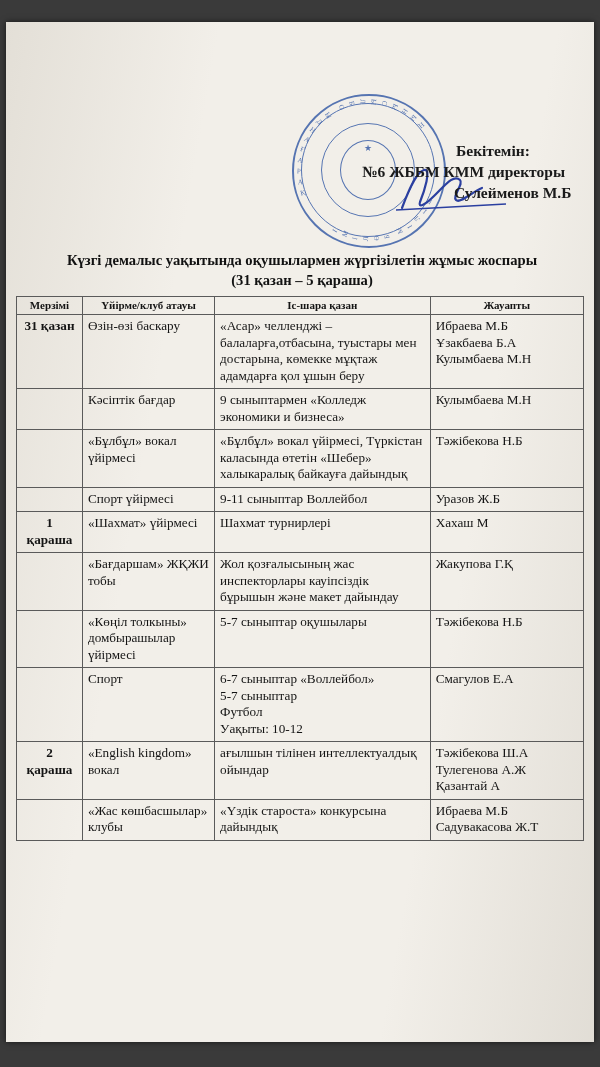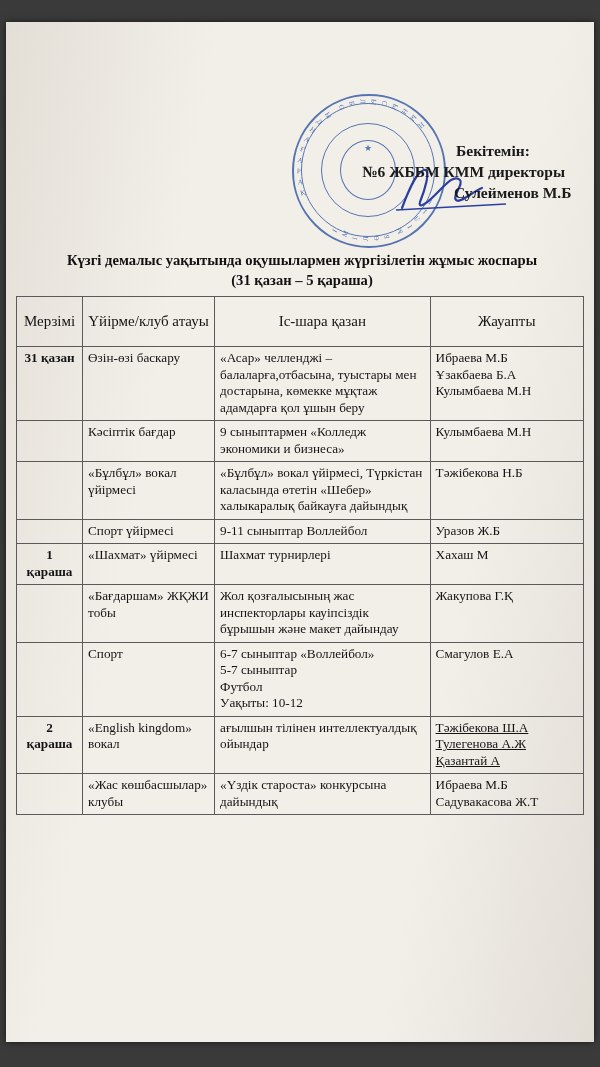--- a/index.html
+++ b/index.html
@@ -142,23 +142,23 @@
     color: #141414;
   }
   table.plan th, table.plan td {
     border: 1px solid #5a5a5a;
     vertical-align: top;
     padding: 3px 5px 4px 5px;
     line-height: 16.5px;
   }
   table.plan th {
     text-align: center;
-    font-weight: normal;
-    font-size: 15px;
-    padding: 16px 3px;
+    font-weight: bold;
+    font-size: 11px;
+    padding: 0 3px;
     line-height: 17px;
   }
   td.date-cell {
     text-align: center;
     font-weight: bold;
     width: 56px;
   }
   td.club-cell { width: 125px; }
   td.event-cell { width: 215px; }
   td.resp-cell { width: 150px; }
@@ -270,32 +270,38 @@
             <td class="resp-cell" style="white-space: pre-line;">Хахаш М</td>
           </tr>
           <tr>
             <td class="date-cell"></td>
             <td class="club-cell">«Бағдаршам» ЖҚЖИ тобы</td>
             <td class="event-cell" style="white-space: pre-line;">Жол қозғалысының жас инспекторлары  кауіпсіздік бұрышын және макет дайындау</td>
             <td class="resp-cell" style="white-space: pre-line;">Жакупова Г.Қ</td>
           </tr>
           <tr>
             <td class="date-cell"></td>
+            <td class="club-cell">«Көңіл толкыны» домбырашылар үйірмесі</td>
+            <td class="event-cell" style="white-space: pre-line;">5-7 сыныптар оқушылары</td>
+            <td class="resp-cell" style="white-space: pre-line;">Тәжібекова Н.Б</td>
+          </tr>
+          <tr>
+            <td class="date-cell"></td>
             <td class="club-cell">Спорт</td>
             <td class="event-cell" style="white-space: pre-line;">6-7 сыныптар «Воллейбол»
 5-7 сыныптар
 Футбол
 Уақыты: 10-12</td>
             <td class="resp-cell" style="white-space: pre-line;">Смагулов Е.А</td>
           </tr>
           <tr>
             <td class="date-cell">2 қараша</td>
             <td class="club-cell">«English kingdom» вокал</td>
             <td class="event-cell" style="white-space: pre-line;">ағылшын тілінен интеллектуалдық ойындар</td>
-            <td class="resp-cell" style="white-space: pre-line; text-decoration: underline;">Тәжібекова Ш.А
+            <td class="resp-cell" style="white-space: pre-line;">Тәжібекова Ш.А
 Тулегенова А.Ж
 Қазантай А</td>
           </tr>
           <tr>
             <td class="date-cell"></td>
             <td class="club-cell">«Жас көшбасшылар» клубы</td>
             <td class="event-cell" style="white-space: pre-line;">«Үздік староста» конкурсына дайындық</td>
             <td class="resp-cell" style="white-space: pre-line;">Ибраева М.Б
 Садувакасова Ж.Т</td>
           </tr>

